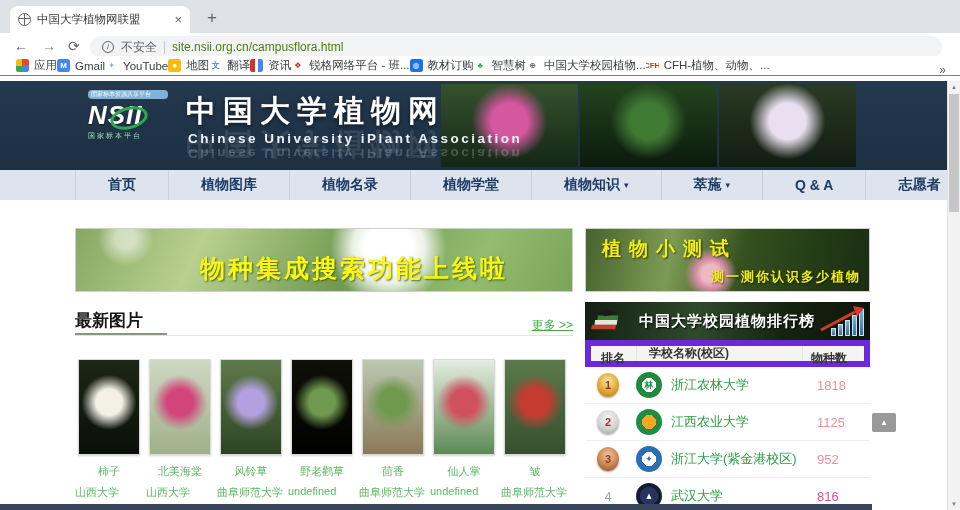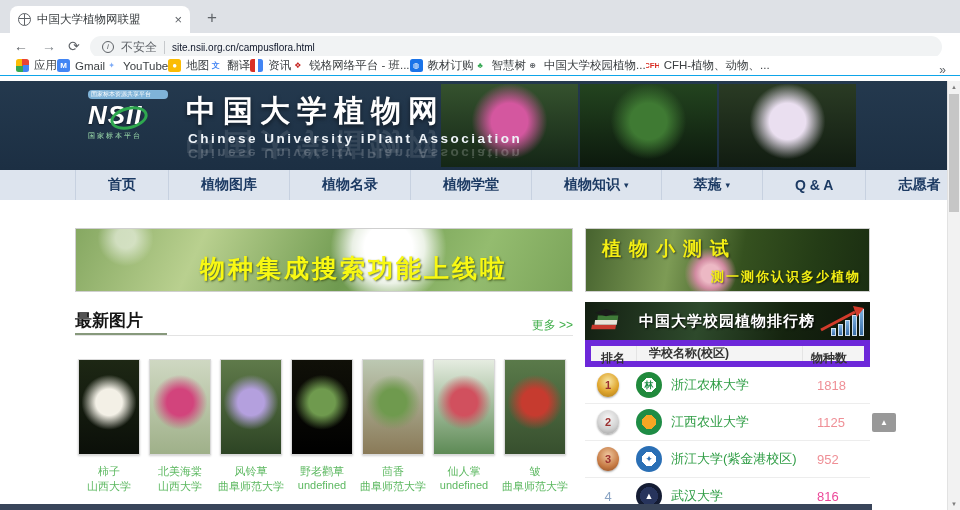--- a/index.html
+++ b/index.html
@@ -15,21 +15,21 @@
   .tab-title { font-size:11.5px; color:#3c4043; white-space:nowrap; overflow:hidden; flex:1; }
   .tab-close { font-size:13px; color:#5f6368; cursor:pointer; }
   .newtab-btn { position:absolute; left:202px; top:8px; font-size:17px; color:#5f6368; width:20px; text-align:center; }
 
   .toolbar { position:absolute; top:33px; left:0; width:960px; height:28px; background:#fff; }
   .nav-arrow { position:absolute; top:5px; font-size:14px; color:#5f6368; }
   .omnibox { position:absolute; left:90px; top:3px; width:852px; height:22px; background:#f1f3f4; border-radius:11px; display:flex; align-items:center; padding:0 12px; gap:7px; }
   .info-icon { width:12px; height:12px; border:1.2px solid #5f6368; border-radius:50%; color:#5f6368; font-size:8px; line-height:10px; text-align:center; font-style:italic; flex:0 0 12px; }
   .sec-label { font-size:12px; color:#5f6368; white-space:nowrap; }
   .omni-divider { width:1px; height:13px; background:#c6c9cc; }
-  .url-text { font-size:10px; color:#0f172a; white-space:nowrap; }
+  .url-text { font-size:12px; color:#4d7c0f; white-space:nowrap; }
 
   .bookmarks { position:absolute; top:56px; left:0; width:960px; height:20px; background:#fff; border-bottom:1px solid #0ea5e9; display:flex; align-items:center; padding:0 16px; }
   .bm { display:flex; align-items:center; gap:5px; white-space:nowrap; }
   .bm-ico { width:13px; height:13px; border-radius:2.5px; font-size:8px; font-weight:bold; display:flex; align-items:center; justify-content:center; overflow:hidden; }
   .bm-label { font-size:11.5px; color:#3c4043; }
   .bm-overflow { position:absolute; right:14px; top:2px; color:#5f6368; font-size:12px; }
 
   
   .page { position:absolute; top:81px; left:0; width:960px; height:429px; background:#fff; overflow:hidden; }
 
@@ -59,29 +59,29 @@
   .promo-text { position:absolute; left:50%; transform:translateX(-50%); bottom:6px; font-size:25px; font-weight:bold; color:#f8f813; letter-spacing:3px; white-space:nowrap; text-shadow:1px 1px 2px rgba(55,75,20,.8);margin-left:30px; }
 
   .quiz-banner { position:absolute; top:147px; left:585px; width:285px; height:64px; border:1px solid #cfcfcf;
     background:
       radial-gradient(circle at 44% 72%, #ecb8c4 0 9px, #d28ca2 15px, rgba(210,140,162,0) 26px),
       linear-gradient(100deg,#47632f,#7d9b55 30%,#35511f 55%,#243c16 80%,#1b2e12); }
   .quiz-title { position:absolute; left:16px; top:7px; font-size:19px; font-weight:bold; color:#f3ee14; letter-spacing:8px; text-shadow:1px 1px 2px rgba(0,0,0,.6); white-space:nowrap; }
   .quiz-sub { position:absolute; right:8px; bottom:5px; font-size:13px; font-weight:bold; color:#f3ee14; letter-spacing:2px; text-shadow:1px 1px 2px rgba(0,0,0,.6); white-space:nowrap; }
 
   .latest-title { position:absolute; top:228px; left:75px; font-size:17px; font-weight:bold; color:#161616; }
-  .more-link { position:absolute; top:236px; left:75px; width:498px; text-align:right; font-size:12px; color:#3fae49; cursor:pointer; }
+  .more-link { position:absolute; top:236px; left:75px; width:498px; text-align:right; font-size:12px; color:#3fae49; cursor:pointer;text-decoration:underline; }
   .green-bar { position:absolute; top:252px; left:75px; width:92px; height:3px; background:#87997c; }
   .latest-hr { position:absolute; top:254px; left:75px; width:498px; border-top:1px solid #e3e3e3; }
 
   .thumbs { position:absolute; top:278px; left:75px; width:498px; height:151px; display:flex; gap:3px; overflow:hidden; }
   .card { flex:0 0 68px; width:68px; }
   .card-img { width:62px; height:96px; margin:0 auto; border:1px solid #d9d9d9; box-shadow:0 1px 2px rgba(0,0,0,.18); cursor:pointer; }
   .card-name { text-align:center; font-size:11px; color:#5cb860; margin-top:9px; white-space:nowrap; overflow:hidden; cursor:pointer; }
-  .card-school { text-align:center; font-size:11px; color:#5cb860; margin-top:0; white-space:nowrap; overflow:hidden; }
+  .card-school { text-align:left; font-size:11px; color:#5cb860; margin-top:6px; white-space:nowrap; overflow:hidden; }
 
   .rank-banner { position:absolute; top:221px; left:585px; width:285px; height:38px; display:flex; align-items:center; padding:0 6px; gap:4px;
     background:linear-gradient(100deg,#131f12,#2e4a2c 40%,#15240f 70%,#0d150b); }
   .rank-banner-title { flex:1; text-align:center; color:#fff; font-weight:bold; font-size:15px; letter-spacing:1px; text-shadow:1px 1px 2px #000; white-space:nowrap; }
   .bars { display:flex; align-items:flex-end; gap:2px; height:30px; position:relative; }
   .bars i { display:block; width:5px; background:linear-gradient(180deg,#7db1e0,#3a6ea8); border:0.5px solid #cfe0ef; }
   .bars svg { position:absolute; left:-12px; top:-2px; }
 
   .rank-table { position:absolute; top:259px; left:585px; width:285px; background:#fff; }
   .thead { display:flex; align-items:center; height:27px; background:#f4f4f4; border:6px solid #6d28d9; font-size:12px; font-weight:bold; color:#333; }

